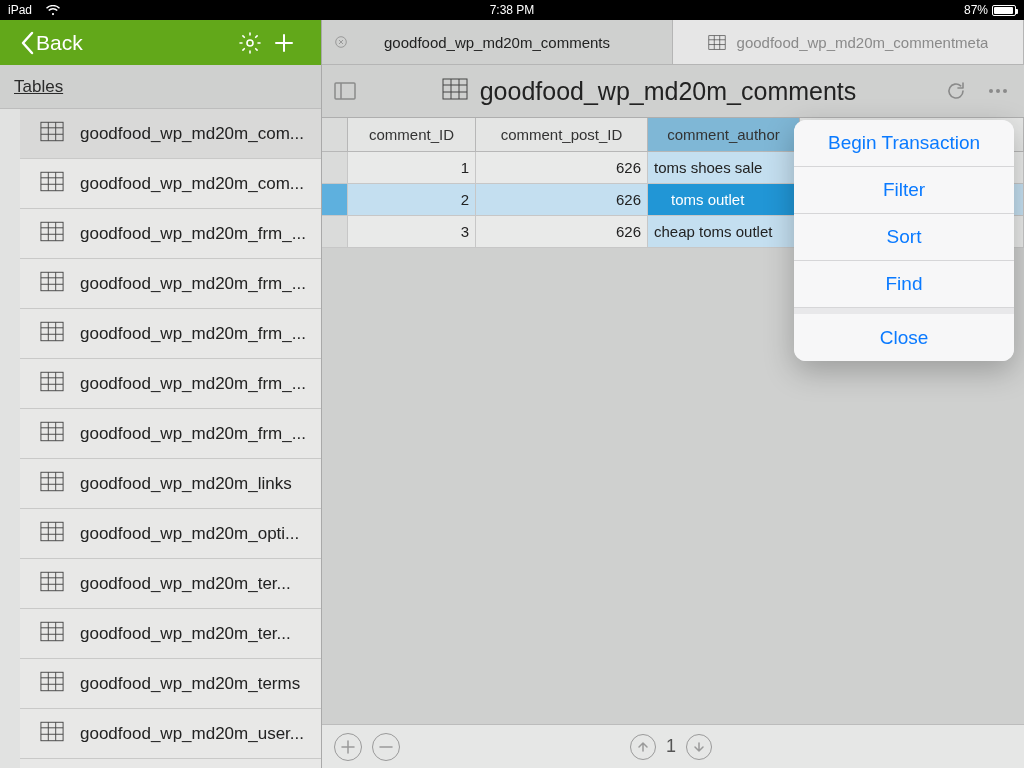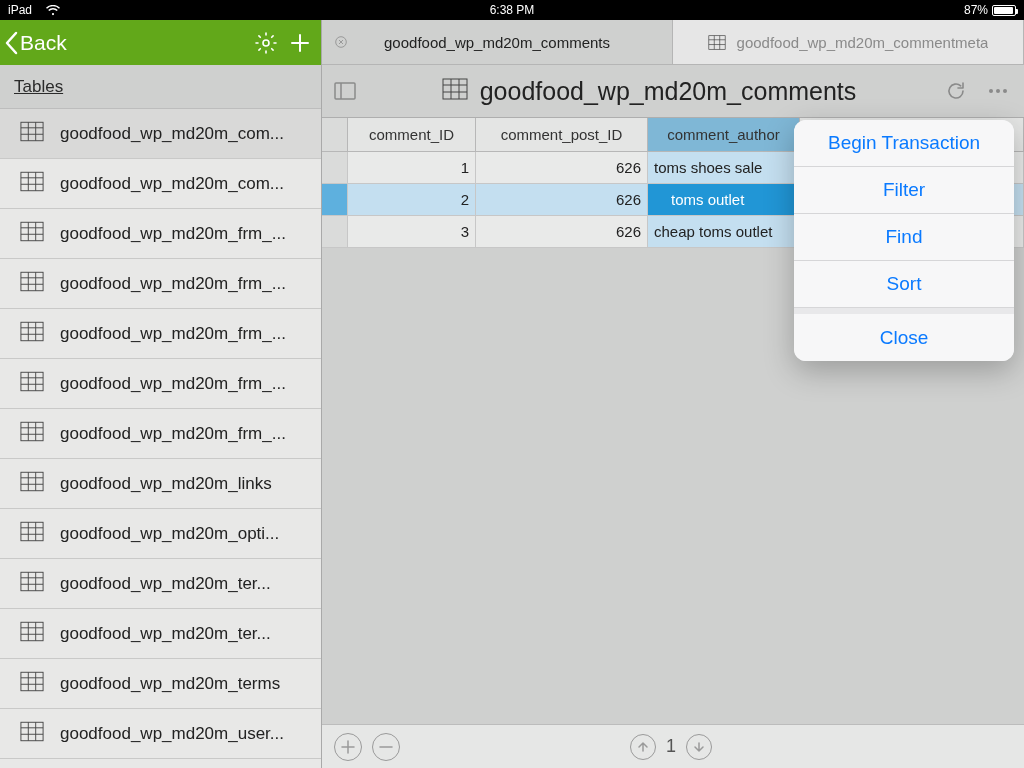--- a/index.html
+++ b/index.html
@@ -11,27 +11,27 @@
   .wifi-icon svg { display:block; }
   .battery { display:flex; align-items:center; gap:4px; }
   .battery-icon { width:24px; height:11px; border:1px solid #fff; border-radius:2px; position:relative; }
   .battery-icon::after { content:""; position:absolute; right:-3px; top:3px; width:2px; height:5px; background:#fff; border-radius:0 1px 1px 0;}
   .battery-fill { position:absolute; left:1px; top:1px; bottom:1px; width:85%; background:#fff; border-radius:1px;}
 
   .app { display:flex; height: 748px; }
 
   
   .sidebar { width: 322px; flex: 0 0 322px; display:flex; flex-direction:column; border-right:1px solid #a9a9a9; background:#e1e2e1; }
-  .sidebar-header { height: 45px; background:#62a81a; display:flex; align-items:center; padding:0 4px; color:#fff; }
+  .sidebar-header { height: 45px; background:#62a81a; display:flex; align-items:center; padding:0 20px; color:#fff; }
   .back-btn { display:flex; align-items:center; gap:2px; font-size:21px; font-weight:300; color:#fff; }
   .back-btn svg { display:block; }
   .sidebar-header .spacer { flex:1; }
   .gear-btn, .plus-btn { width:34px; height:34px; display:flex; align-items:center; justify-content:center; }
   .section-title { height: 44px; display:flex; align-items:center; padding:0 14px; font-size:17px; color:#2b2b2b; background:#cfd0cf; border-bottom:1px solid #bdbdbd;text-decoration:underline; }
-  .table-list { flex:1; overflow:hidden; background:#e8e8e7; }
+  .table-list { flex:1; overflow:hidden; background:#e8e8e7;margin-left:20px; }
   .table-item { height:50px; display:flex; align-items:center; gap:16px; padding:0 14px 0 20px; border-bottom:1px solid #c9c9c8; font-size:17px; color:#222; white-space:nowrap; overflow:hidden; text-overflow:ellipsis; }
   .table-item.selected { background:#d9d9d8; }
   .table-icon { flex:0 0 auto; }
   .table-item span.label { overflow:hidden; text-overflow:ellipsis; }
 
   
   .main { flex:1; display:flex; flex-direction:column; background:#cfd0cf; position:relative; }
   .tabbar { height:45px; display:flex; background:#dcdddc; border-bottom:1px solid #b5b5b5; }
   .tab { flex:1; display:flex; align-items:center; justify-content:center; gap:8px; font-size:15px; color:#555; border-right:1px solid #b5b5b5; position:relative; padding:0 30px; }
   .tab.active { background:#cfd0cf; color:#222; }
@@ -90,21 +90,21 @@
 
 <div class="statusbar">
   <div class="left">
     <span>iPad</span>
     <span class="wifi-icon">
       <svg width="14" height="11" viewBox="0 0 14 11">
           <path d="M7 10.2a1.1 1.1 0 1 0 0-2.2 1.1 1.1 0 0 0 0 2.2zM3.3 6.1a5.3 5.3 0 0 1 7.4 0l1.1-1.1a6.9 6.9 0 0 0-9.6 0l1.1 1.1zM1 3.8a8.5 8.5 0 0 1 12 0L14 2.7a10 10 0 0 0-14 0L1 3.8z" fill="#fff"></path>
         </svg>
     </span>
   </div>
-  <div>6:38 PM</div>
+  <div>7:38 PM</div>
   <div class="right">
     <div class="battery">
       <span>87%</span>
       <span class="battery-icon">
           <span class="battery-fill"></span>
         </span>
     </div>
   </div>
 </div>
 
@@ -354,22 +354,22 @@
             <div class="gd-cell num col2">626</div>
             <div class="gd-cell left col3 cellsel">cheap toms outlet</div>
             <div class="gd-cell left col4">h</div>
           </div>
         </div>
     </div>
 
     <div class="popover" id="popover">
         <div class="popover-item">Begin Transaction</div>
         <div class="popover-item">Filter</div>
+        <div class="popover-item">Sort</div>
         <div class="popover-item">Find</div>
-        <div class="popover-item">Sort</div>
         <div class="popover-sep"></div>
         <div class="popover-item">Close</div>
       </div>
 
     <div class="bottombar">
       <div class="circle-btn">
         <svg width="14" height="14" viewBox="0 0 14 14">
             <path d="M7 1v12M1 7h12" stroke="#9a9a9a" stroke-width="1.5" stroke-linecap="round"></path>
           </svg>
       </div>

